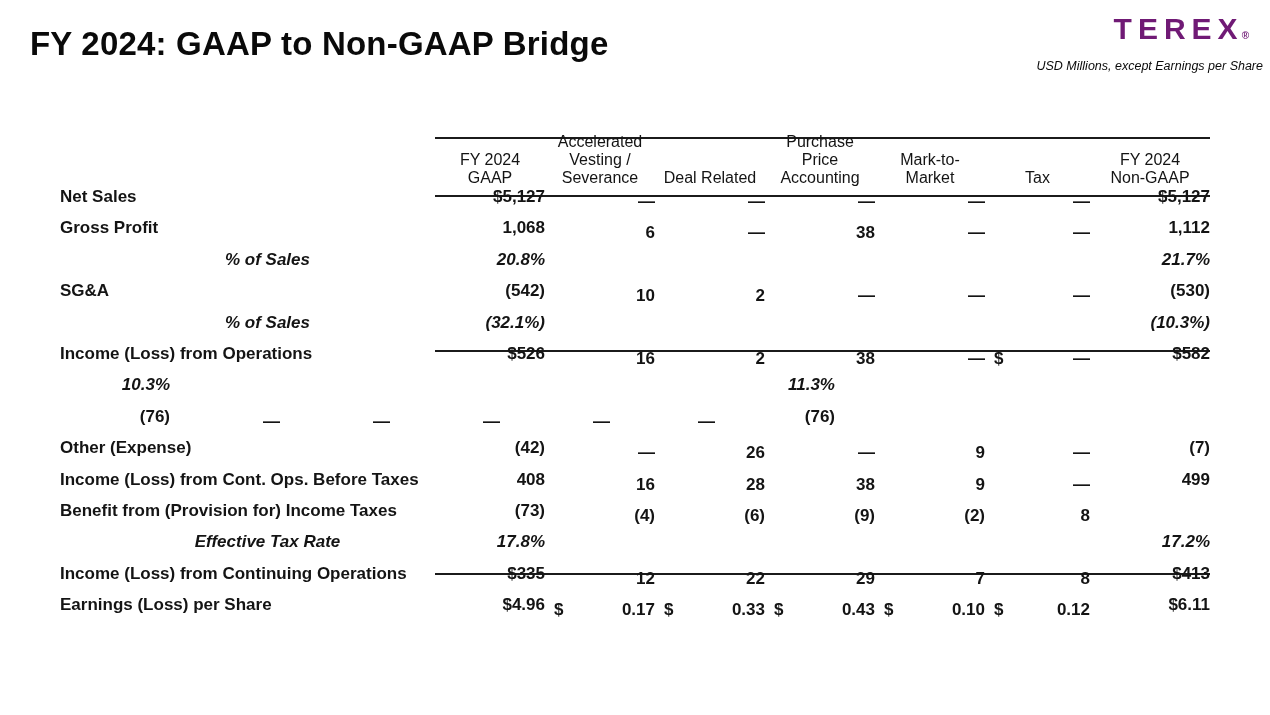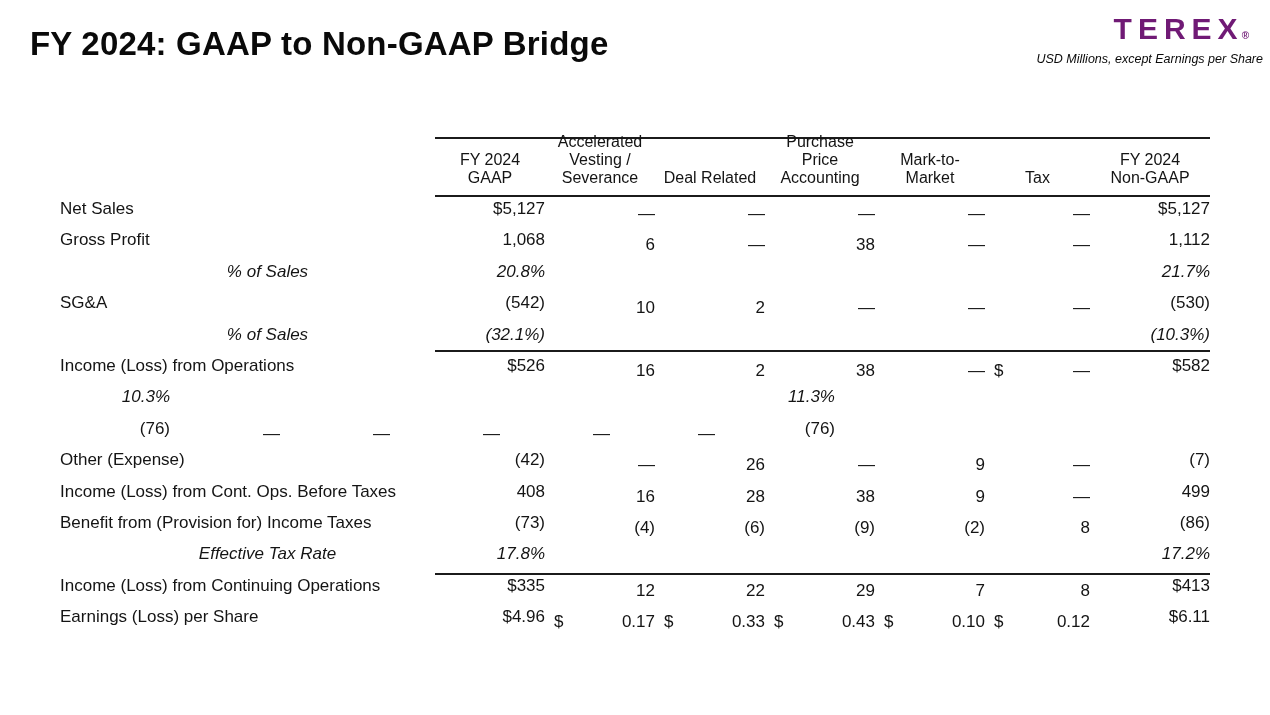--- a/index.html
+++ b/index.html
@@ -11,31 +11,31 @@
   .page-title{
     position:absolute;left:30px;top:24px;margin:0;
     font-size:33px;font-weight:bold;letter-spacing:.2px;line-height:40px;color:#0a0a0a;
   }
   .brand{position:absolute;top:13px;right:7px;text-align:right;}
   .logo{
     font-size:30px;font-weight:bold;letter-spacing:6px;line-height:32px;
     color:#701a75;margin-right:14px;white-space:nowrap;
   }
   .logo .reg{font-size:10px;letter-spacing:0;margin-left:-2px;}
-  .units-note{font-style:italic;font-size:12.5px;color:#0a0a0a;}
+  .units-note{font-style:italic;font-size:12.5px;margin-top:7px;color:#0a0a0a;}
   
   .table-wrap{position:absolute;left:60px;top:137px;width:1150px;height:545px;}
   .rule{position:absolute;left:375px;width:775px;height:2px;background:#1b1b1b;}
   .thead{position:absolute;top:2px;left:0;display:flex;}
   .hcell{
     display:flex;flex-direction:column;justify-content:flex-end;align-items:center;
     text-align:center;font-size:16px;line-height:18px;height:52px;padding-bottom:4px;
     box-sizing:border-box;white-space:nowrap;
   }
-  .tbody{position:absolute;top:62px;left:0;}
+  .tbody{position:absolute;top:50px;left:0;font-weight:bold;}
   .trow{display:flex;height:31.4px;}
   .cell{font-size:17px;line-height:20px;white-space:nowrap;box-sizing:border-box;}
   .label{text-align:left;}
   .vcell{text-align:right;}
   .mid{transform:translateY(5px);}
   .acct{display:flex;justify-content:space-between;padding-left:9px;}
   .italic{font-style:italic;}
   .indent{padding-left:40px;text-align:center;}
 </style>
 </head>
@@ -189,21 +189,20 @@
           <div class="cell vcell" style="width: 120px;">499</div>
         </div>
         <div class="trow">
           <div class="cell label" style="width: 375px;">Benefit from (Provision for) Income Taxes</div>
           <div class="cell vcell" style="width: 110px;">(73)</div>
           <div class="cell vcell mid" style="width: 110px;">(4)</div>
           <div class="cell vcell mid" style="width: 110px;">(6)</div>
           <div class="cell vcell mid" style="width: 110px;">(9)</div>
           <div class="cell vcell mid" style="width: 110px;">(2)</div>
           <div class="cell vcell mid" style="width: 105px;">8</div>
-          <div class="cell vcell" style="width: 120px;">(86)</div>
         </div>
         <div class="trow">
           <div class="cell label italic indent" style="width: 375px;">Effective Tax Rate</div>
           <div class="cell vcell italic" style="width: 110px;">17.8%</div>
           <div class="cell vcell mid italic" style="width: 110px;"></div>
           <div class="cell vcell mid italic" style="width: 110px;"></div>
           <div class="cell vcell mid italic" style="width: 110px;"></div>
           <div class="cell vcell mid italic" style="width: 110px;"></div>
           <div class="cell vcell mid italic" style="width: 105px;"></div>
           <div class="cell vcell italic" style="width: 120px;">17.2%</div>

